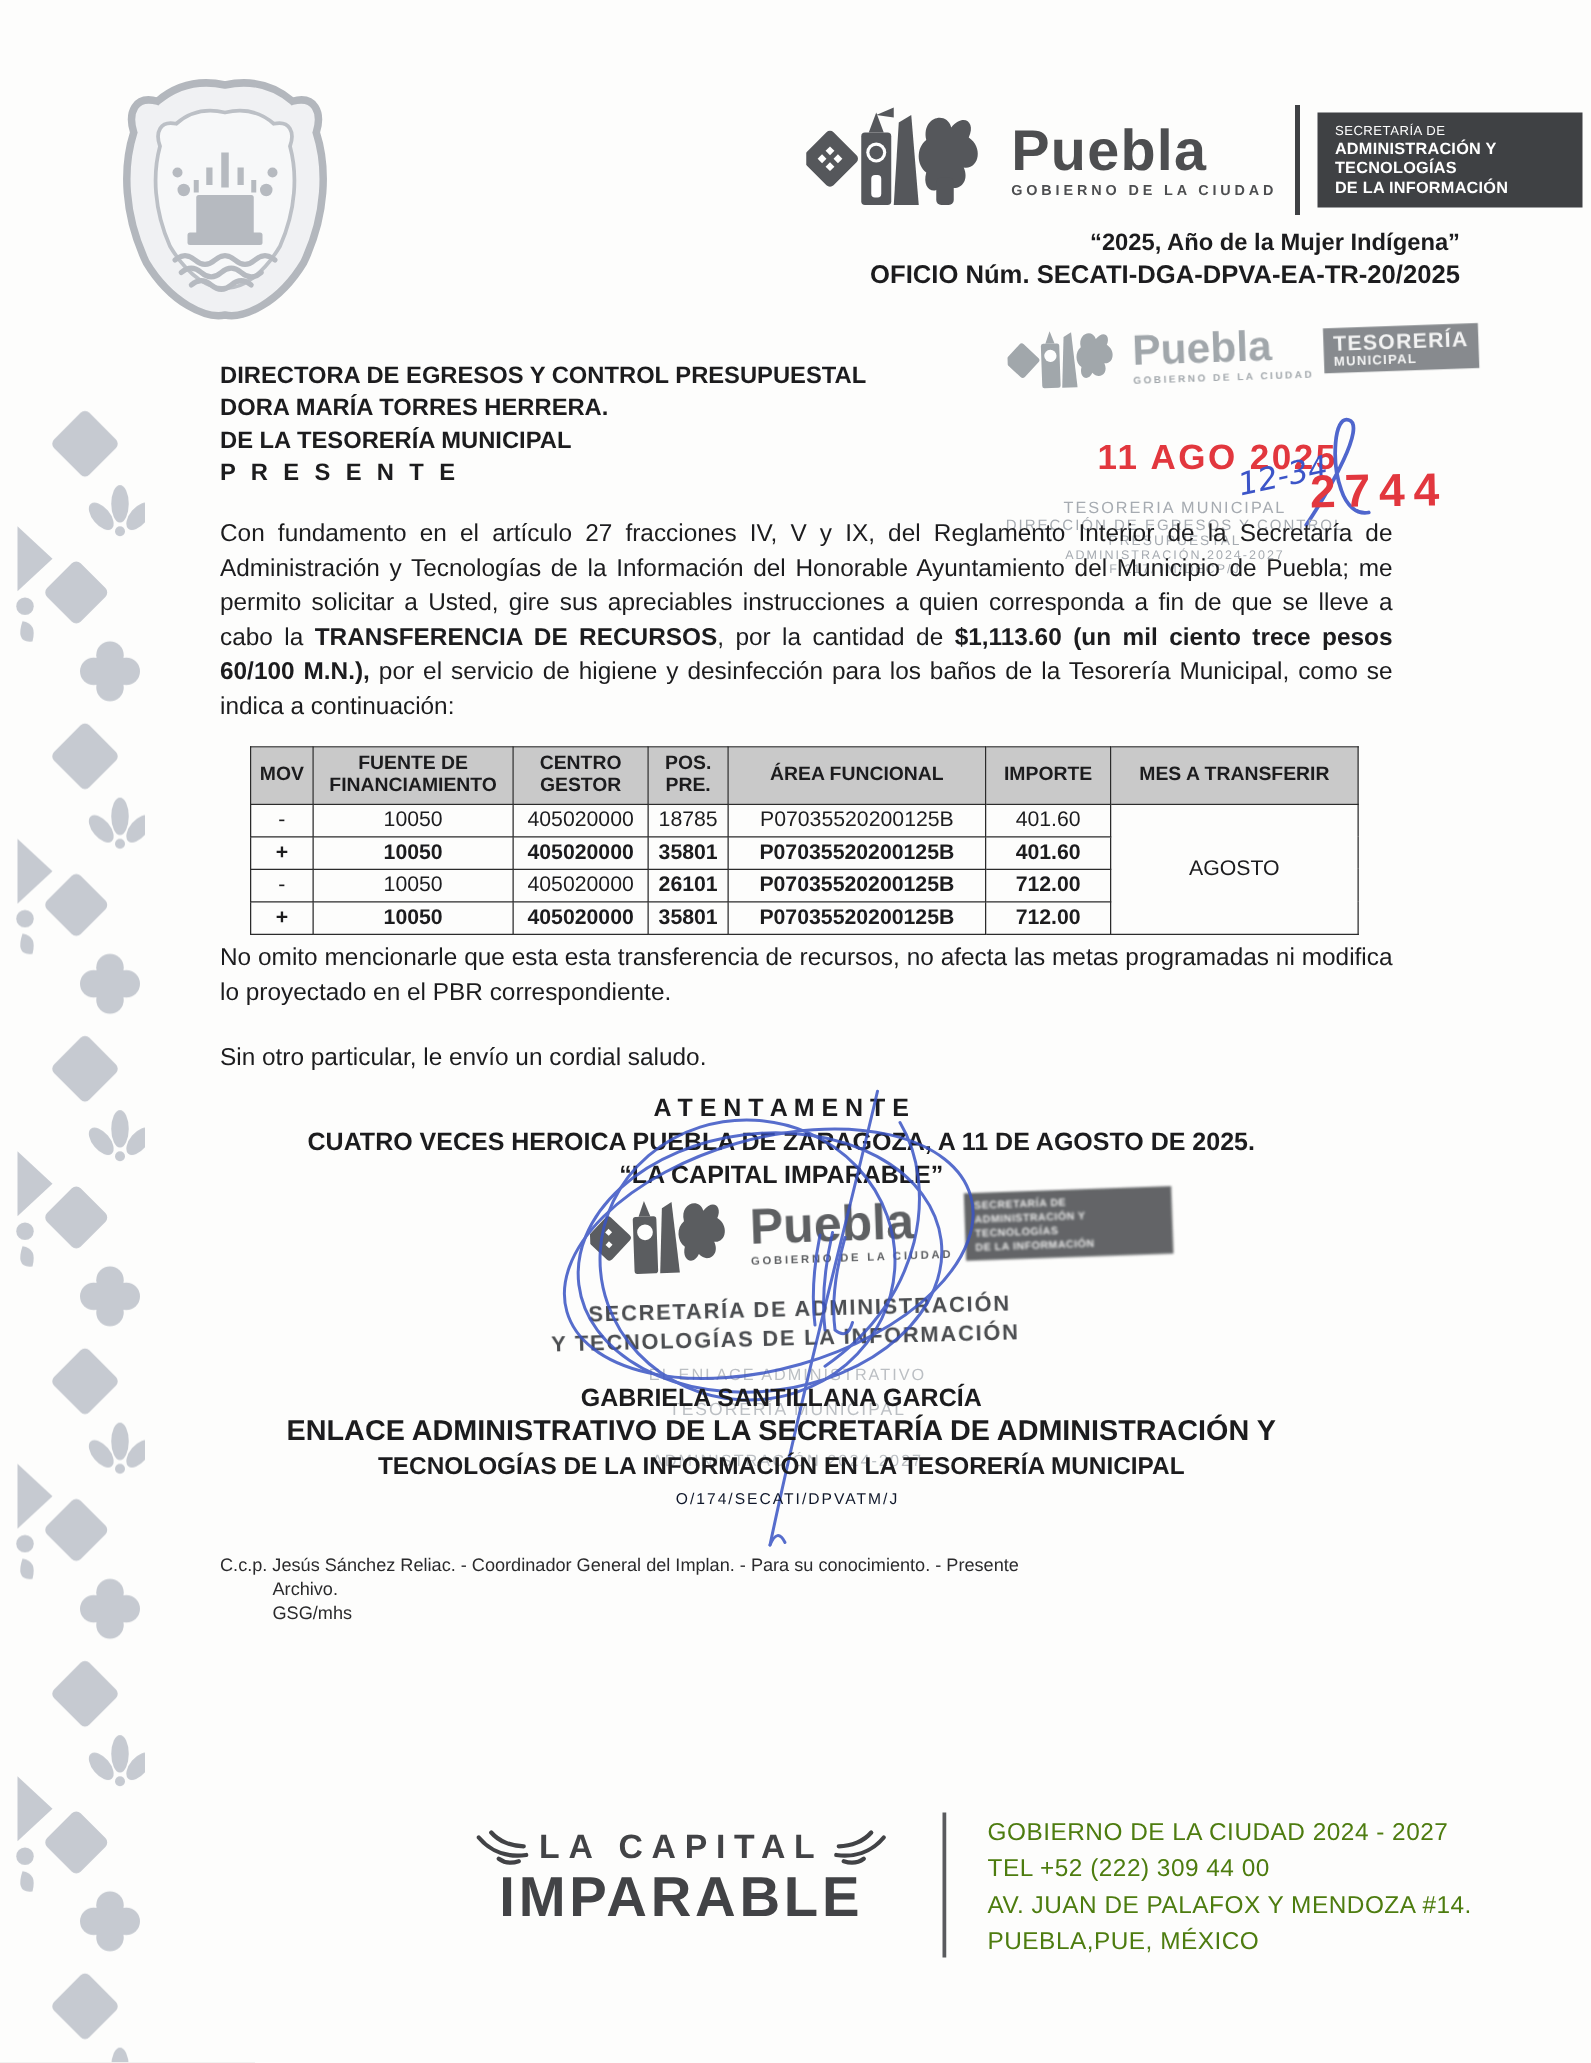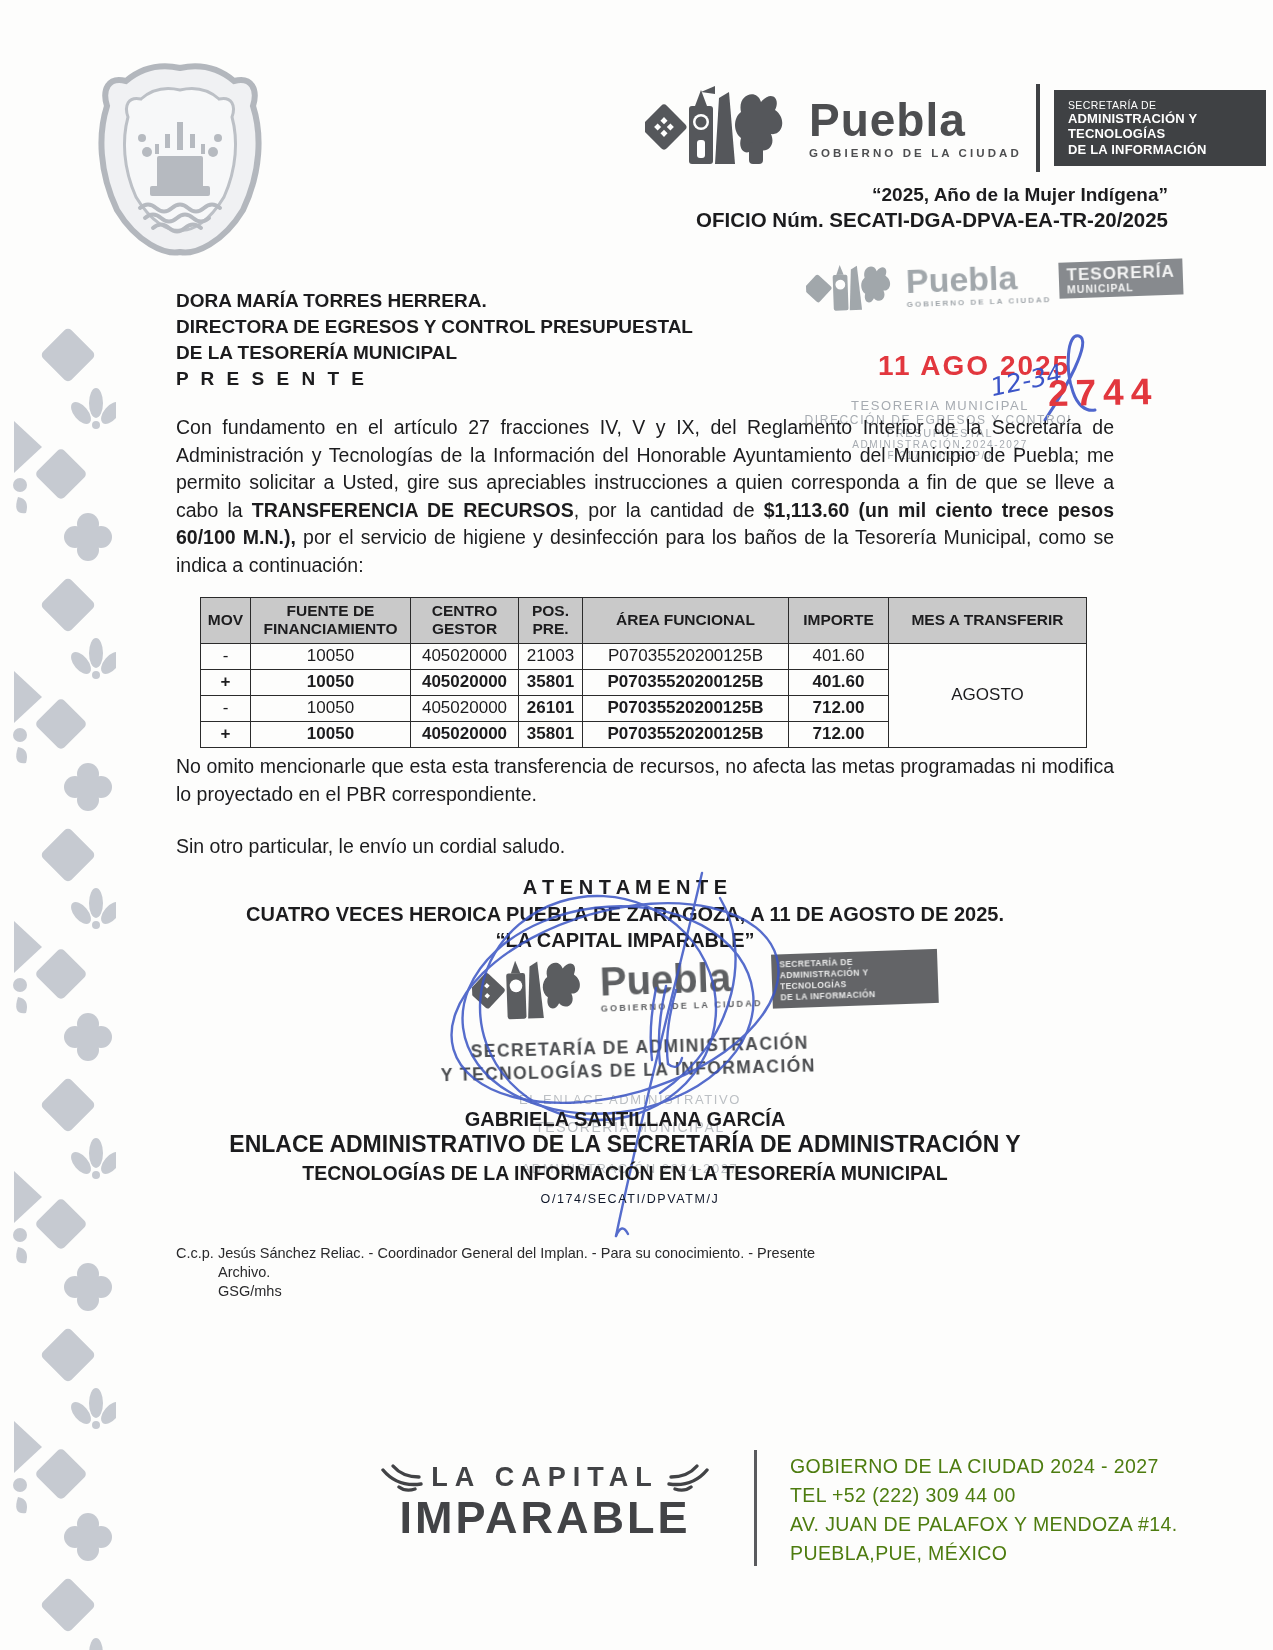--- a/index.html
+++ b/index.html
@@ -141,22 +141,22 @@
       <div class="l1">SECRETARÍA DE</div>
       <div class="l2">ADMINISTRACIÓN Y TECNOLOGÍAS</div>
       <div class="l3">DE LA INFORMACIÓN</div>
     </div>
   </div>
 
   <div class="abs year-line" style="left:500px;top:184px;width:668px;text-align:right;">“2025, Año de la Mujer Indígena”</div>
   <div class="abs oficio-line" style="left:400px;top:208px;width:768px;text-align:right;">OFICIO Núm. SECATI-DGA-DPVA-EA-TR-20/2025</div>
 
   <div class="abs recipient" style="left:176px;top:288px;">
+    <div>DIRECTORA DE EGRESOS Y CONTROL PRESUPUESTAL</div>
     <div>DORA MARÍA TORRES HERRERA.</div>
-    <div>DIRECTORA DE EGRESOS Y CONTROL PRESUPUESTAL</div>
     <div>DE LA TESORERÍA MUNICIPAL</div>
     <div class="spread">P R E S E N T E</div>
   </div>
 
   <div class="abs" style="left:806px;top:252px;display:flex;align-items:center;gap:8px;transform:rotate(-2deg);opacity:.92;">
     <svg width="92" height="62" viewBox="0 0 150 88">
       <g fill="#9aa0a5">
         <rect x="2" y="26" width="34" height="34" rx="4" transform="rotate(45 19 43)"></rect>
         <rect x="44" y="22" width="24" height="58" rx="3"></rect>
         <circle cx="56" cy="38" r="8" fill="#fff"></circle>
@@ -215,21 +215,21 @@
         <th>ÁREA FUNCIONAL</th>
         <th>IMPORTE</th>
         <th>MES A TRANSFERIR</th>
       </tr>
     </thead>
     <tbody>
       <tr>
         <td>-</td>
         <td>10050</td>
         <td>405020000</td>
-        <td>21003</td>
+        <td>18785</td>
         <td>P07035520200125B</td>
         <td>401.60</td>
         <td rowspan="4">AGOSTO</td>
       </tr>
       <tr class="bold-row">
         <td>+</td>
         <td>10050</td>
         <td>405020000</td>
         <td>35801</td>
         <td>P07035520200125B</td>

